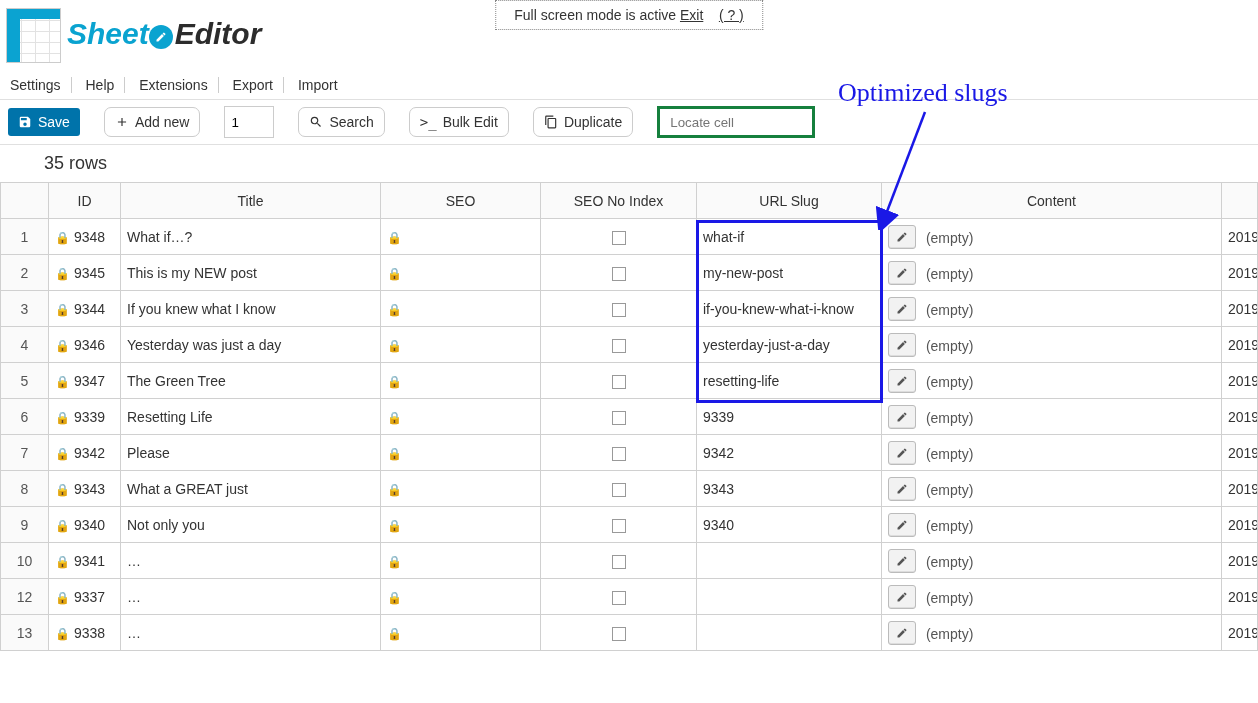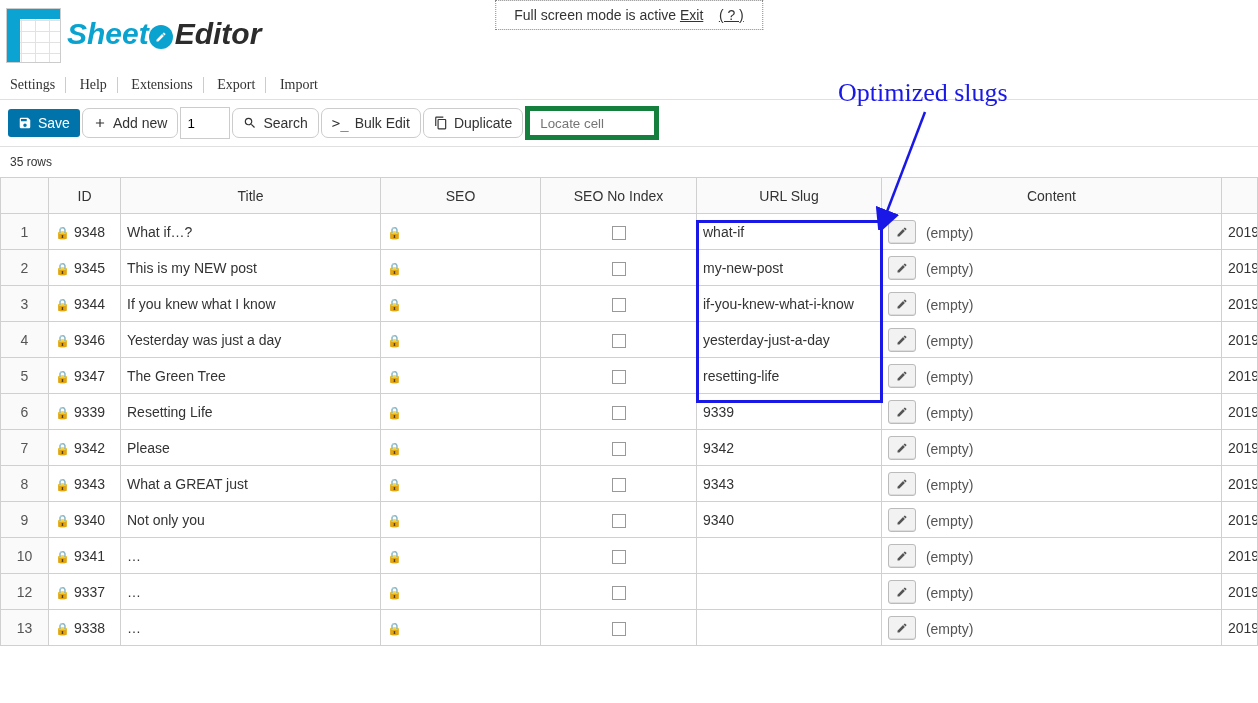--- a/index.html
+++ b/index.html
@@ -17,33 +17,33 @@
     background-size: 14px 11px;
   }
   .logo-sheet::before { content:""; position:absolute; top:0; left:0; right:0; height:10px; background:#0ba3d1; }
   .logo-sheet::after { content:""; position:absolute; top:10px; bottom:0; left:0; width:13px; background:#0ba3d1; }
   .logo-words { display:flex; flex-direction:row; margin-left:6px; line-height:1; }
   .logo-words .w1 { font-size: 30px; color:#0aa3d0; font-weight:700; font-style:italic; }
   .logo-words .w2 { font-size: 30px; color:#2c2c2c; font-weight:700; font-style:italic; }
   .logo-badge { display:inline-flex; align-items:center; justify-content:center; width:24px; height:24px; border-radius:50%; background:#0aa3d0; color:#fff; font-size:12px; margin-right:2px; vertical-align:middle; position:relative; top:-3px; }
 
   
-  .menu { padding: 6px 10px; font-family: Liberation Serif, serif; }
+  .menu { padding: 6px 10px; }
   .menu span { display:inline-block; padding: 0 10px; border-right:1px solid #ccc; color:#333; cursor:pointer; }
   .menu span:first-child { padding-left:0; }
   .menu span:last-child { border-right:none; }
 
   
-  .toolbar { border-top:1px solid #e0e0e0; border-bottom:1px solid #e0e0e0; padding:6px 8px; display:flex; align-items:center; gap:2px; }
+  .toolbar { border-top:1px solid #e0e0e0; border-bottom:1px solid #e0e0e0; padding:6px 8px; display:flex; align-items:center; gap:24px; }
   .btn-primary { background:#0073aa; color:#fff; border:none; padding:6px 10px; border-radius:3px; display:inline-flex; align-items:center; gap:6px; cursor:pointer; font-size:14px; }
   .btn { background:#fff; border:1px solid #ccc; padding:6px 10px; border-radius:7px; display:inline-flex; align-items:center; gap:6px; cursor:pointer; font-size:14px; color:#333; }
   .input-small { width:50px; height:32px; border:1px solid #ccc; padding:0 6px; text-align:left; }
-  .locate-input { width:134px; height:32px; border:5px solid #15803d; padding:12px 10px; }
-
-  .rows-count { padding:8px 10px; color:#333; font-size:12px; }
+  .locate-input { width:158px; height:32px; border:3px solid #15803d; padding:12px 10px; }
+
+  .rows-count { padding:8px 10px; color:#333; font-size:18px;margin-left:34px; }
 
   
   .grid { border-collapse:collapse; width:100%; table-layout:fixed; }
   .grid th, .grid td { border:1px solid #d0d0d0; padding:0 6px; height:36px; text-align:left; font-weight:normal; font-size:14px; color:#333; overflow:hidden; white-space:nowrap; }
   .grid thead th { background:#fafafa; text-align:center; color:#333; font-size:14px; position:relative; z-index:1; }
   .grid .rownum { width:48px; text-align:center; background:#fafafa; color:#555; }
   .col-id { width:72px; }
   .col-title { width:260px; }
   .col-seo { width:160px; }
   .col-noindex { width:156px; text-align:center !important; }

